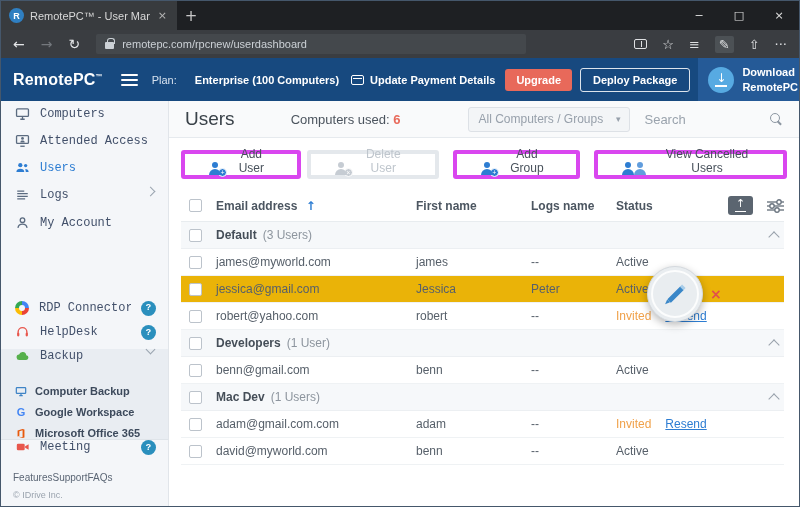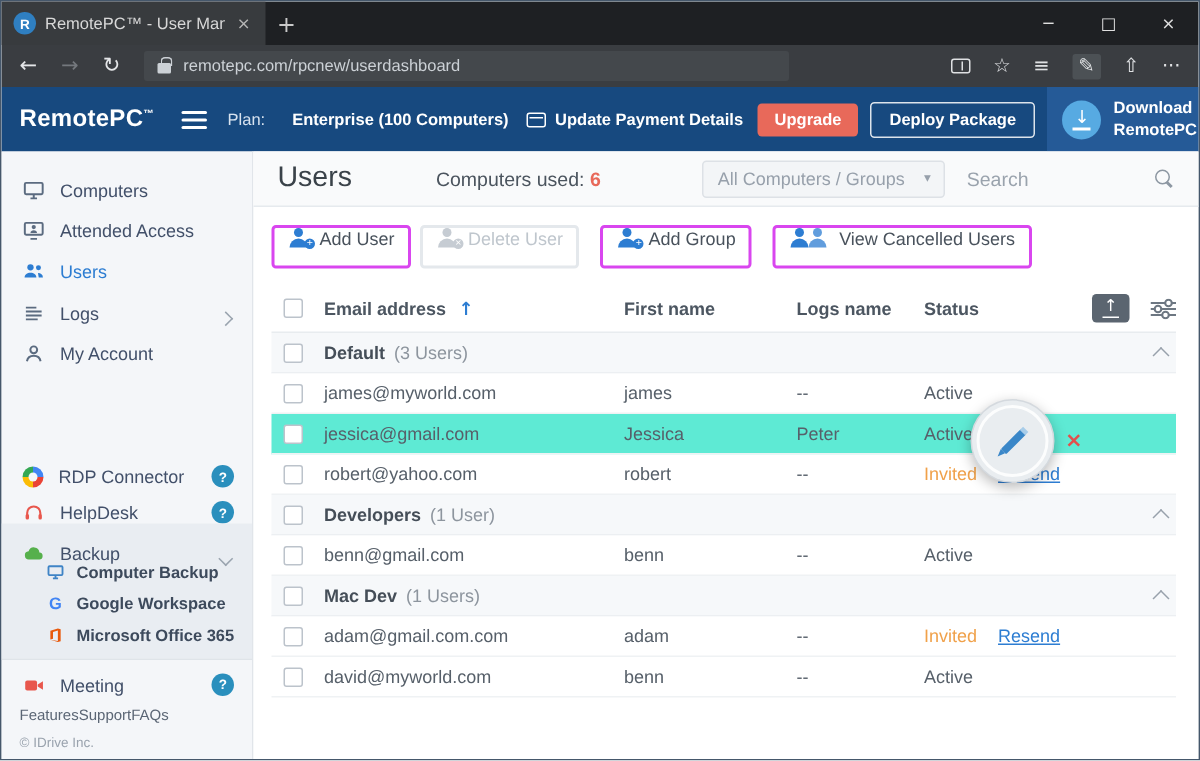--- a/index.html
+++ b/index.html
@@ -49,35 +49,35 @@
   .download-blk { margin-left:auto; height:43px; background:#255a97; display:flex; align-items:center; gap:8px; padding:0 10px; flex:0 0 auto; }
   .dl-circle { width:26px; height:26px; border-radius:50%; background:#57aae2; color:#fff; display:flex; align-items:center; justify-content:center; flex:0 0 26px; }
   .dl-circle span { font-size:12px; border-bottom:2px solid #fff; line-height:1.1; padding:0 1px; }
   .dl-text { font-size:11px; font-weight:bold; line-height:1.35; }
 
   
   .content { flex:1; display:flex; min-height:0; }
 
   
   .sidebar { width:168px; flex:0 0 168px; background:#f4f6f9; border-right:1px solid #e1e5ea; display:flex; flex-direction:column; padding-top:6px; font-size:12px; color:#42506a; }
-  .side-item { height:30px; display:flex; align-items:flex-end; gap:10px; padding:0 10px 0 14px; cursor:default; }
+  .side-item { height:30px; display:flex; align-items:flex-start; gap:10px; padding:0 10px 0 14px; cursor:default;font-family:Liberation Mono, monospace; }
   .side-item.lower { height:27px; }
   .side-label { flex:1; white-space:nowrap; overflow:hidden; }
   .sico { width:15px; height:14px; color:#5b6b80; flex:0 0 15px; }
   .side-item.active { color:#2d7dd2; }
   .side-item.active .sico { color:#2d7dd2; }
   .gap-top { margin-top:58px; }
   .chev { width:7px; height:7px; border-right:1.6px solid #9aa4af; border-bottom:1.6px solid #9aa4af; flex:0 0 7px; }
   .chev-right { transform:rotate(-45deg); margin-right:4px; }
   .chev-down { transform:rotate(45deg); margin-right:4px; margin-top:-3px; }
   .help-badge { width:15px; height:15px; border-radius:50%; background:#2a8fbd; color:#fff; font-size:9px; font-weight:bold; display:flex; align-items:center; justify-content:center; margin-right:2px; flex:0 0 15px; }
   .rdp-ico { width:14px; height:14px; border-radius:50%; background:conic-gradient(#4285f4 0 25%,#ea4335 0 50%,#fbbc05 0 75%,#34a853 0 100%); position:relative; flex:0 0 14px; }
   .rdp-ico::after { content:""; position:absolute; inset:4px; background:#f4f6f9; border-radius:50%; }
   .backup-band { background:#e9edf2; }
-  .side-sub { height:21px; display:flex; align-items:flex-start; gap:8px; padding-left:30px; font-size:11px; font-weight:bold; color:#3d4a5c; }
+  .side-sub { height:21px; display:flex; align-items:flex-end; gap:8px; padding-left:14px; font-size:11px; font-weight:bold; color:#3d4a5c; }
   .sico-sm { width:12px; height:11px; color:#3f84c6; flex:0 0 12px; }
   .g-letter { font-size:11px; font-weight:bold; color:#4285f4; width:12px; text-align:center; flex:0 0 12px; }
   .meeting-row { border-top:1px solid #dfe4e9; }
   .side-footer { margin-top:auto; padding:8px 0 6px 12px; }
   .flinks { display:flex; font-size:10px; color:#5b6675; }
   .copyright { font-size:9px; color:#9aa3ae; margin-top:7px; }
 
   
   .main { flex:1; display:flex; flex-direction:column; background:#fff; position:relative; min-width:0; }
   .main-top { height:37px; flex:0 0 37px; background:#f9fafb; border-bottom:1px solid #e6eaee; display:flex; align-items:center; padding:0 16px; }
@@ -87,21 +87,21 @@
   .group-filter { margin-left:68px; width:162px; height:25px; flex:0 0 162px; background:#f3f5f7; border:1px solid #dde1e6; border-radius:3px; display:flex; align-items:center; padding:0 9px; font-size:12px; color:#97a0ab; }
   .caret { margin-left:auto; font-size:9px; color:#97a0ab; }
   .search { flex:1; margin-left:14px; display:flex; align-items:center; gap:8px; min-width:0; }
   .search input { flex:1; border:none; background:transparent; outline:none; font-size:13px; color:#555; min-width:0; }
   .search input::placeholder { color:#9aa3ad; }
   .search-icon { width:13px; height:13px; position:relative; flex:0 0 13px; }
   .search-icon::before { content:""; position:absolute; top:0; left:0; width:8px; height:8px; border:1.6px solid #8d97a2; border-radius:50%; }
   .search-icon::after { content:""; position:absolute; width:5px; height:1.6px; background:#8d97a2; transform:rotate(45deg); right:1px; bottom:2px; }
 
   .toolbar { display:flex; align-items:center; gap:6px; padding:12px 12px 11px 12px; flex:0 0 auto; }
-  .tbtn { height:29px; border:2px solid #d946ef; border-radius:3px; background:#fff; display:inline-flex; align-items:flex-start; gap:7px; padding:0 9px; font-size:12px; color:#49525c; cursor:default; }
+  .tbtn { height:29px; border:4px solid #d946ef; border-radius:3px; background:#fff; display:inline-flex; align-items:flex-end; gap:7px; padding:0 23px; font-size:12px; color:#49525c; cursor:default; }
   .tbtn.disabled { color:#bfc6cd; border-color:#e4e8ec; }
   .tbtn.push { margin-left:8px; }
   .pico { position:relative; width:14px; height:13px; display:inline-block; color:#2d7dd2; flex:0 0 14px; }
   .pico::before { content:""; position:absolute; top:0; left:4px; width:6px; height:6px; border-radius:50%; background:currentColor; }
   .pico::after { content:""; position:absolute; bottom:0; left:1px; width:12px; height:6px; border-radius:6px 6px 0 0; background:currentColor; }
   .pico .pbadge { position:absolute; right:-5px; bottom:-2px; width:9px; height:9px; border-radius:50%; background:#2d7dd2; color:#fff; font-size:7px; line-height:8px; text-align:center; border:1px solid #fff; }
   .tbtn.disabled .pico { color:#c6ccd3; }
   .tbtn.disabled .pico .pbadge { background:#c6ccd3; }
   .pico2 { margin-left:-9px; opacity:.75; }
 
@@ -117,21 +117,21 @@
   .export-btn::after { content:""; position:absolute; left:7px; right:7px; bottom:3px; height:1.5px; background:#fff; }
   .filter-ico { margin-left:14px; flex:0 0 17px; }
 
   .grow { display:flex; align-items:center; height:27px; background:#f6f8fa; border-bottom:1px solid #eceff2; }
   .grow .c-check { width:35px; flex:0 0 35px; }
   .gname { font-weight:bold; color:#454e58; }
   .gcount { color:#8d959e; font-weight:normal; margin-left:6px; }
   .chev-up { width:8px; height:8px; border-left:1.6px solid #98a1ab; border-top:1.6px solid #98a1ab; transform:rotate(45deg); margin:3px 6px 0 auto; }
 
   .trow { height:27px; border-bottom:1px solid #eff2f4; background:#fff; }
-  .trow.selected { background:#5eead4; }
+  .trow.selected { background:#eab308; }
   .c-check { display:flex; align-items:center; padding-left:8px; }
   input[type=checkbox] { appearance:none; -webkit-appearance:none; width:13px; height:13px; border:1px solid #bcc3cb; border-radius:2px; background:#fff; margin:0; }
   .c-status { display:flex; align-items:center; gap:14px; }
   .status-invited { color:#f0a14a; }
   .resend { color:#2d7dd2; text-decoration:underline; cursor:pointer; }
 
   
   .edit-bubble { position:absolute; left:478px; top:165px; width:56px; height:56px; border-radius:50%; background:#e9edf0; border:1px solid #d4d9de; box-shadow:0 3px 9px rgba(0,0,0,.28); display:flex; align-items:center; justify-content:center; z-index:5; }
   .edit-bubble::before { content:""; position:absolute; inset:3px; border:2px solid rgba(255,255,255,.85); border-radius:50%; }
   .pencil { width:19px; height:4.5px; background:#3a87c8; border-radius:1px; transform:rotate(-45deg); position:relative; }

